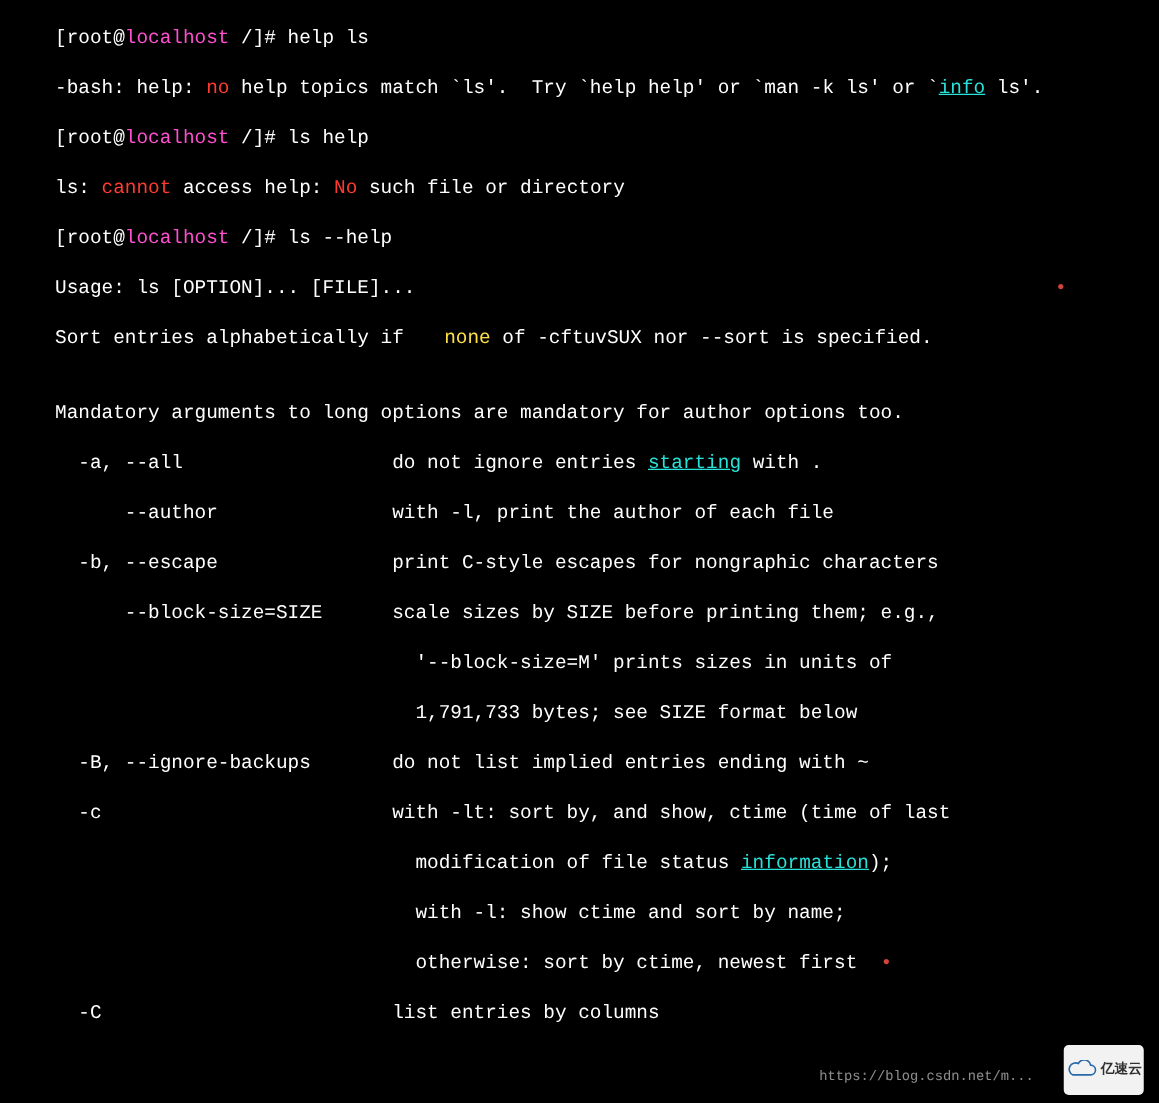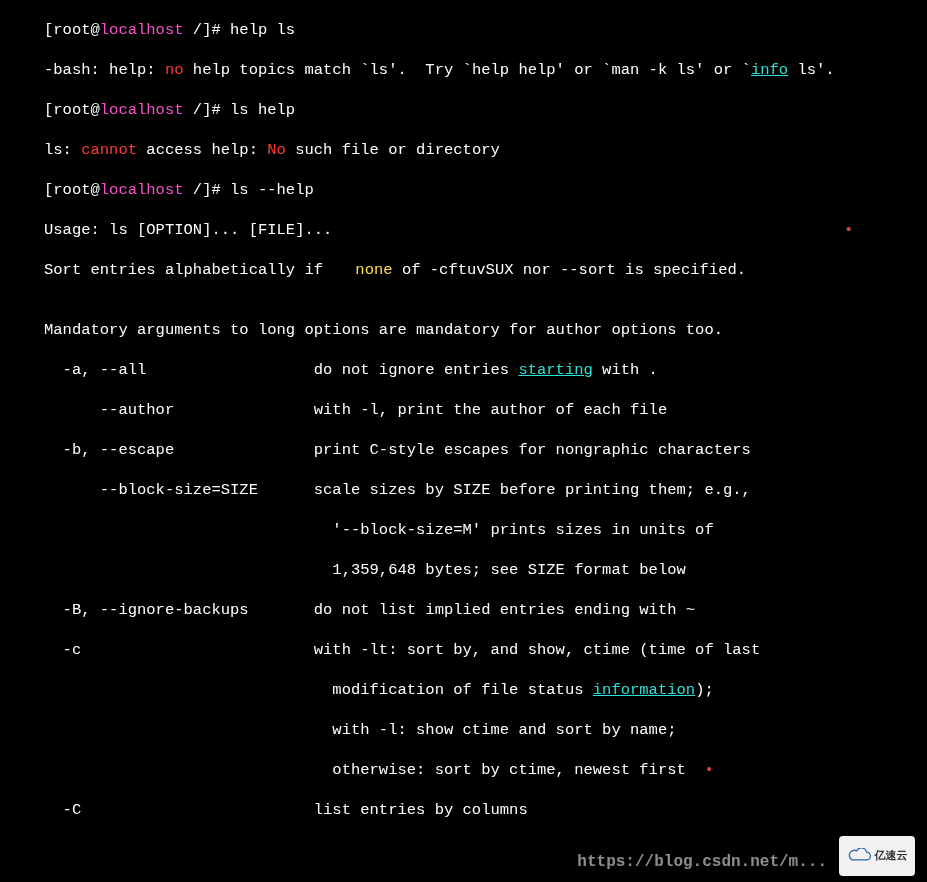--- a/index.html
+++ b/index.html
@@ -28,28 +28,27 @@
   .host{ color: #ff4fd1; }
   .red { color: #ff3b30; }
   .cyan{ color: #29e1d8; text-decoration: underline; }
   .mag { color: #fde047; margin-left: 23px; }
   .dot { color: #d4443a; }
   .wm  {
     position: absolute;
     right: 8px;
     bottom: 10px;
     color: rgba(255,255,255,0.55);
-    font-size: 16px;
-    font-weight: bold;
+    font-size: 11px;
   }
   .logo {
     position: absolute;
     right: 12px;
     bottom: 6px;
-    width: 76px;
+    width: 64px;
     height: 40px;
     background: #fff;
     border-radius: 4px;
     opacity: 0.95;
     display:flex;
     align-items:center;
     justify-content:center;
     color:#2b6fb3;
     font-size: 11px;
     font-weight: bold;
@@ -69,21 +68,21 @@
 <div class="line">[root@<span class="host">localhost</span> /]# <span>ls --help</span></div>
 <div class="line"><span>Usage: ls [OPTION]... [FILE]...</span>                                                       <span class="dot">•</span></div>
 <div class="line"><span>Sort entries alphabetically if </span><span class="mag">none</span><span> of -cftuvSUX nor --sort is specified.</span></div>
 <div class="line"></div>
 <div class="line">Mandatory arguments to long options are mandatory for author options too.</div>
 <div class="line"><span>  -a, --all                  do not ignore entries </span><span class="cyan">starting</span><span> with .</span></div>
 <div class="line">      --author               with -l, print the author of each file</div>
 <div class="line">  -b, --escape               print C-style escapes for nongraphic characters</div>
 <div class="line">      --block-size=SIZE      scale sizes by SIZE before printing them; e.g.,</div>
 <div class="line">                               '--block-size=M' prints sizes in units of</div>
-<div class="line">                               1,359,648 bytes; see SIZE format below</div>
+<div class="line">                               1,791,733 bytes; see SIZE format below</div>
 <div class="line">  -B, --ignore-backups       do not list implied entries ending with ~</div>
 <div class="line">  -c                         with -lt: sort by, and show, ctime (time of last</div>
 <div class="line"><span>                               modification of file status </span><span class="cyan">information</span><span>);</span></div>
 <div class="line">                               with -l: show ctime and sort by name;</div>
 <div class="line"><span>                               otherwise: sort by ctime, newest first  </span><span class="dot">•</span></div>
 <div class="line">  -C                         list entries by columns</div>
 
 
 
 

